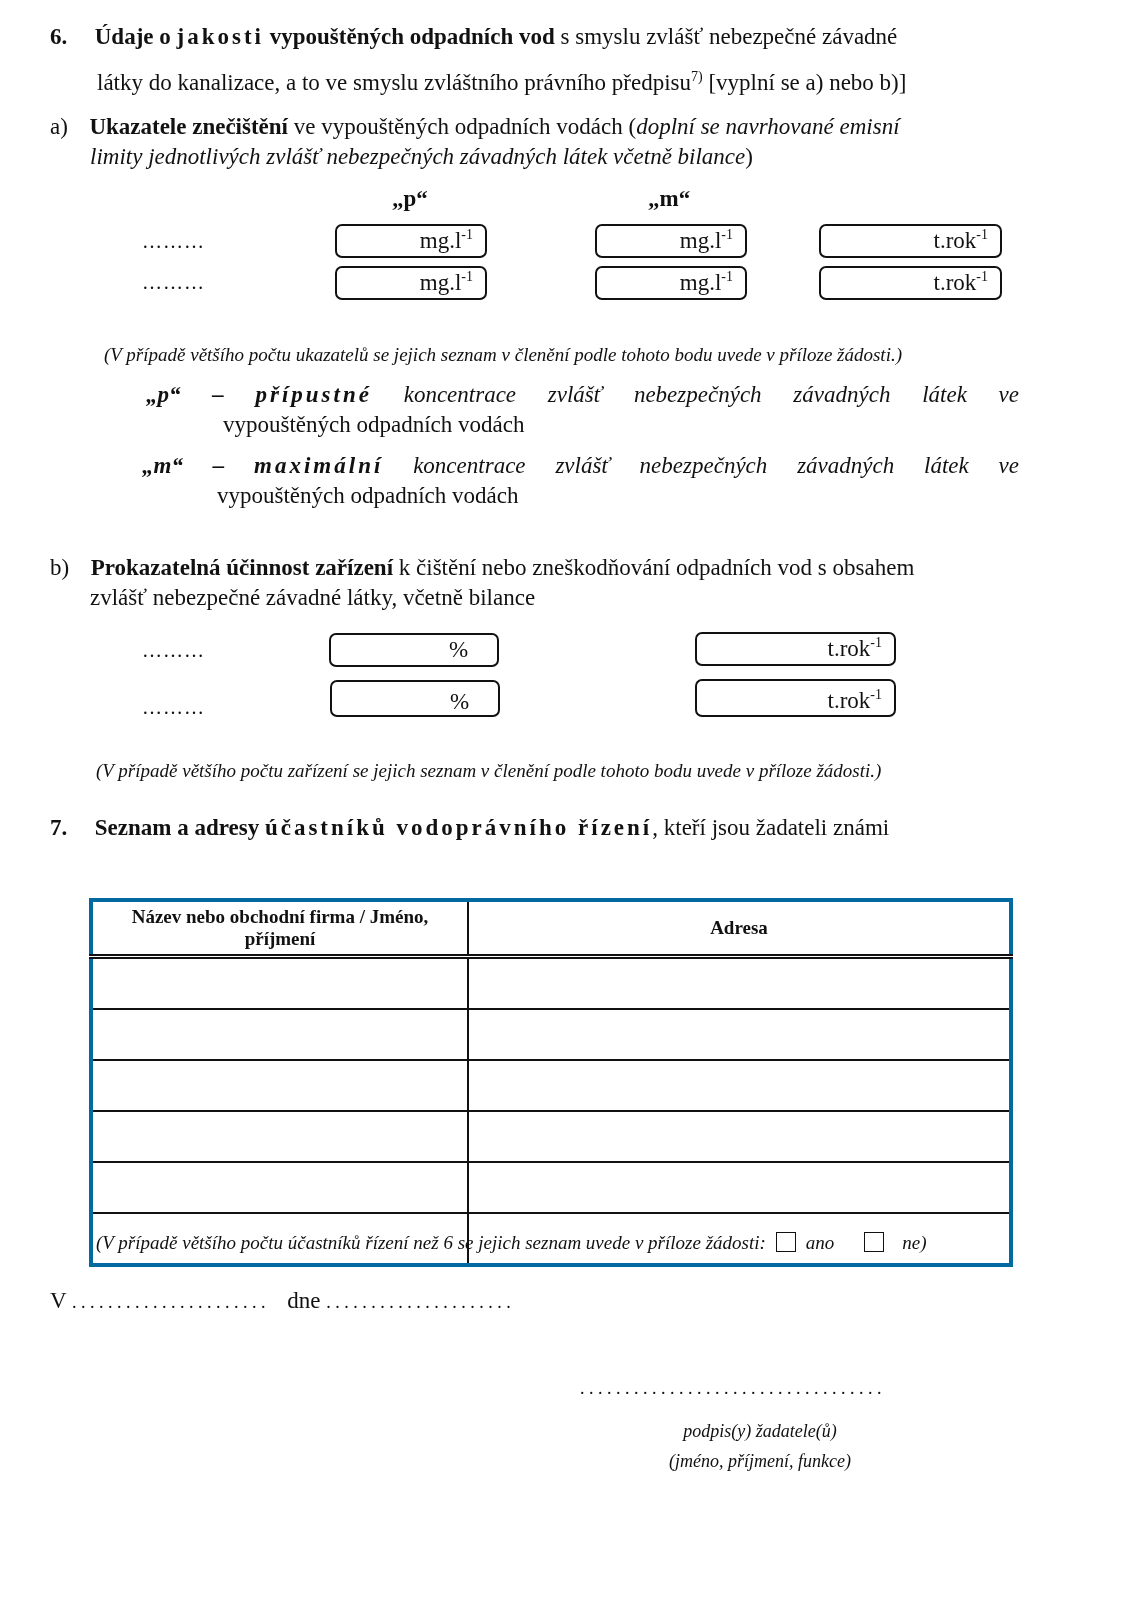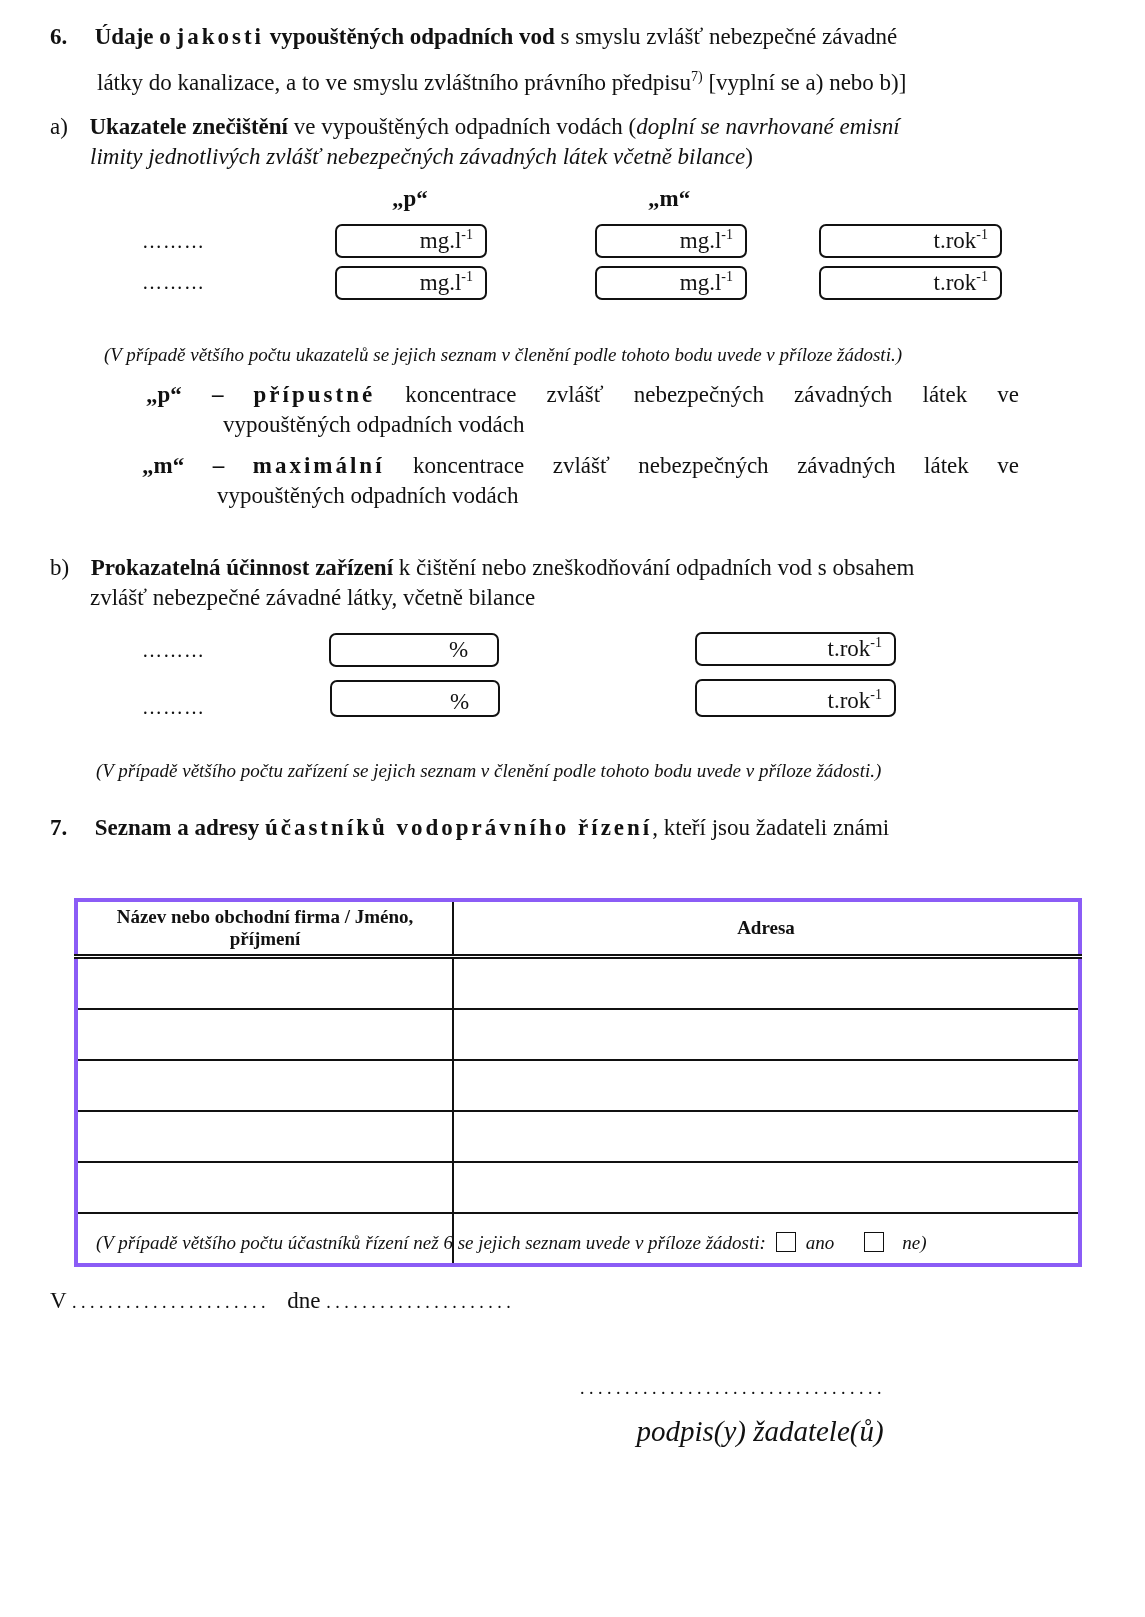--- a/index.html
+++ b/index.html
@@ -7,31 +7,31 @@
     width: 1145px; height: 1617px; position: relative; overflow: hidden;
     font-family: "Liberation Serif", "DejaVu Serif", serif;
     color: #111111; font-size: 23px;
   }
   .abs { position: absolute; }
   .line { white-space: nowrap; line-height: 30px; }
   b, .b { font-weight: bold; }
   .sp { letter-spacing: 3px; }
   i, .it { font-style: italic; }
   sup { font-size: 14px; vertical-align: 9px; line-height: 0; }
-  .just { text-align: justify; text-align-last: justify; white-space: normal; }
+  .just { text-align: justify; text-align-last: justify; white-space: normal; font-style: italic; }
   .box {
     position: absolute; border: 2px solid #111; border-radius: 7px;
     height: 34px; box-sizing: border-box; background: #fff;
     font-size: 23px; text-align: right; padding-right: 12px; line-height: 30px;
   }
   .dots { position: absolute; font-size: 20px; letter-spacing: 1px; }
   .note { font-style: italic; font-size: 19px; white-space: nowrap; text-align: center; }
   table.parties {
-    position: absolute; left: 74px; top: 898px; width: 1008px;
-    border-collapse: collapse; border: 4px solid #8b5cf6;
+    position: absolute; left: 89px; top: 898px; width: 924px;
+    border-collapse: collapse; border: 4px solid #0369a1;
   }
   table.parties th, table.parties td { border: 2px solid #111; }
   table.parties th {
     font-weight: bold; font-size: 19px; line-height: 22px; height: 50px;
     text-align: center; border-bottom: 5px double #111;
   }
   table.parties th.c1, table.parties td.c1 { width: 372px; }
   table.parties td { height: 47px; }
   .chk {
     display: inline-block; width: 18px; height: 18px; border: 1.5px solid #111;
@@ -152,15 +152,16 @@
 </div>
 
 <div class="abs line" style="left:50px; top:1286px;">
   <span>V</span>
   <span style="font-size:18px;">. . . . . . . . . . . . . . . . . . . . . .</span>
   <span style="margin-left:16px;">dne</span>
   <span style="font-size:18px;">. . . . . . . . . . . . . . . . . . . . .</span>
 </div>
 
 <div class="abs" style="left:580px; top:1378px; font-size:18px; white-space:nowrap;">. . . . . . . . . . . . . . . . . . . . . . . . . . . . . . . . . .</div>
-<div class="abs it" style="left:580px; top:1416px; width:360px; text-align:center; font-size:29px; line-height:30px;">
+<div class="abs it" style="left:580px; top:1416px; width:360px; text-align:center; font-size:18px; line-height:30px;">
   <div>podpis(y) žadatele(ů)</div>
+  <div>(jméno, příjmení, funkce)</div>
 </div>
 
 </body></html>

